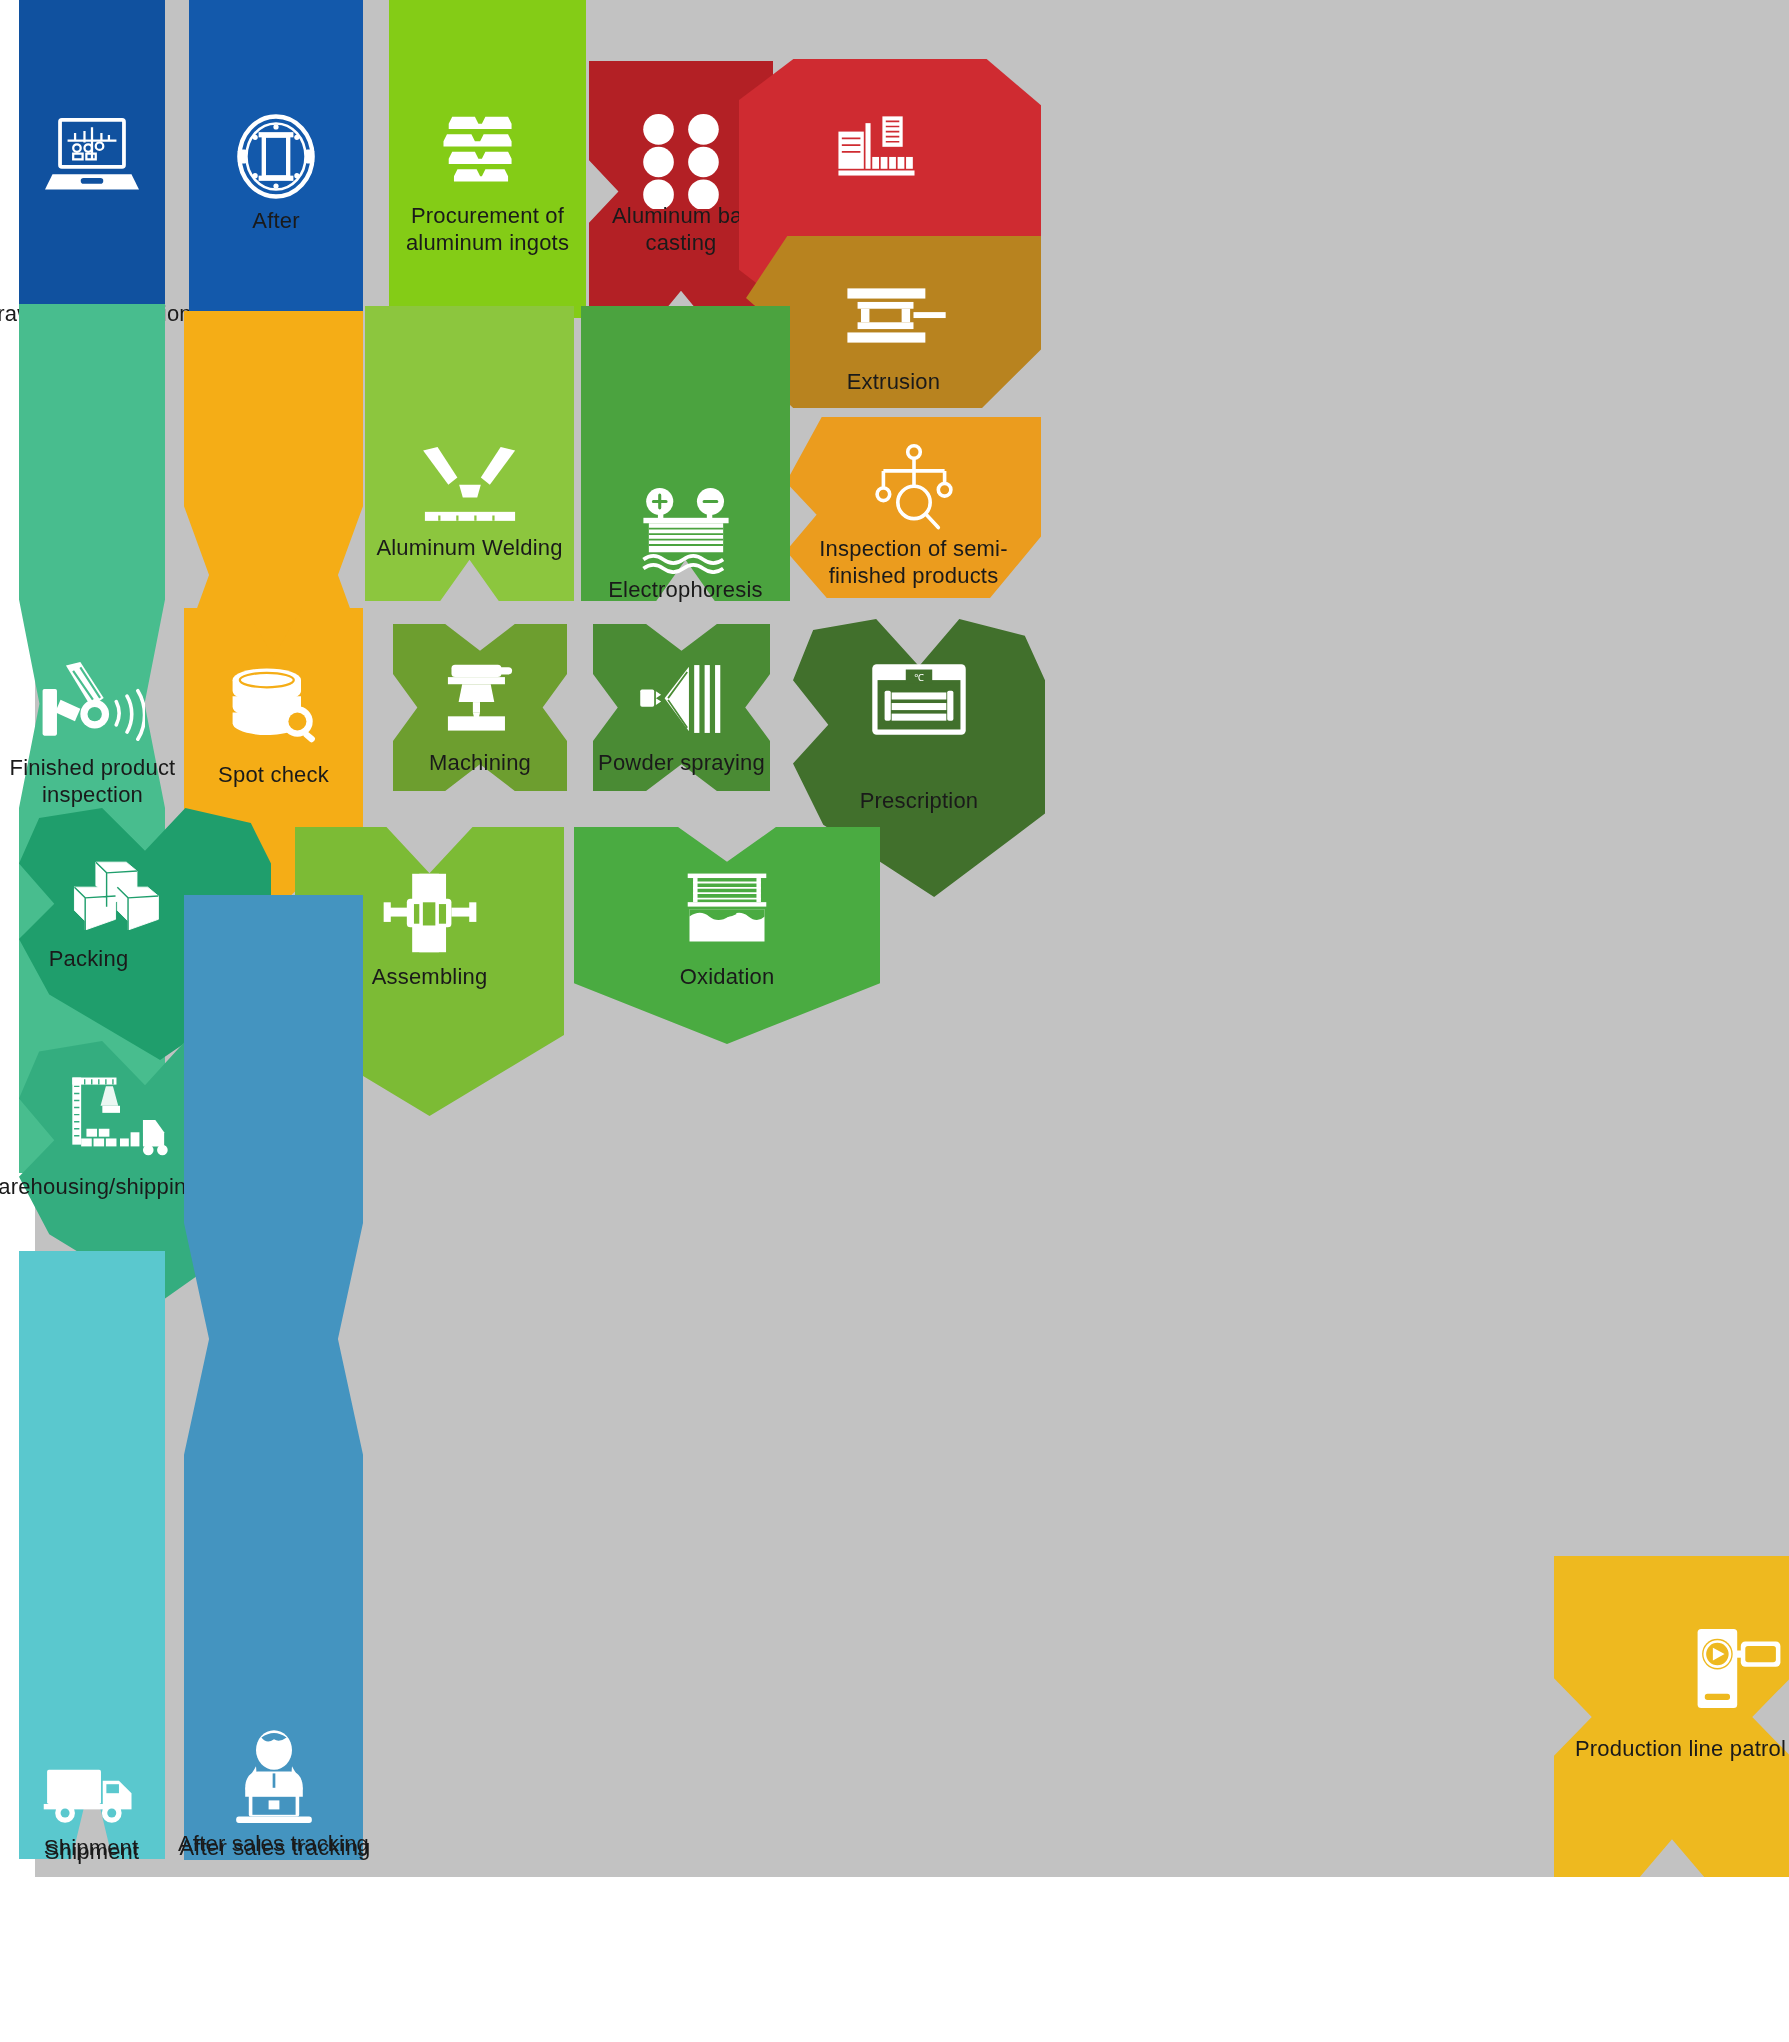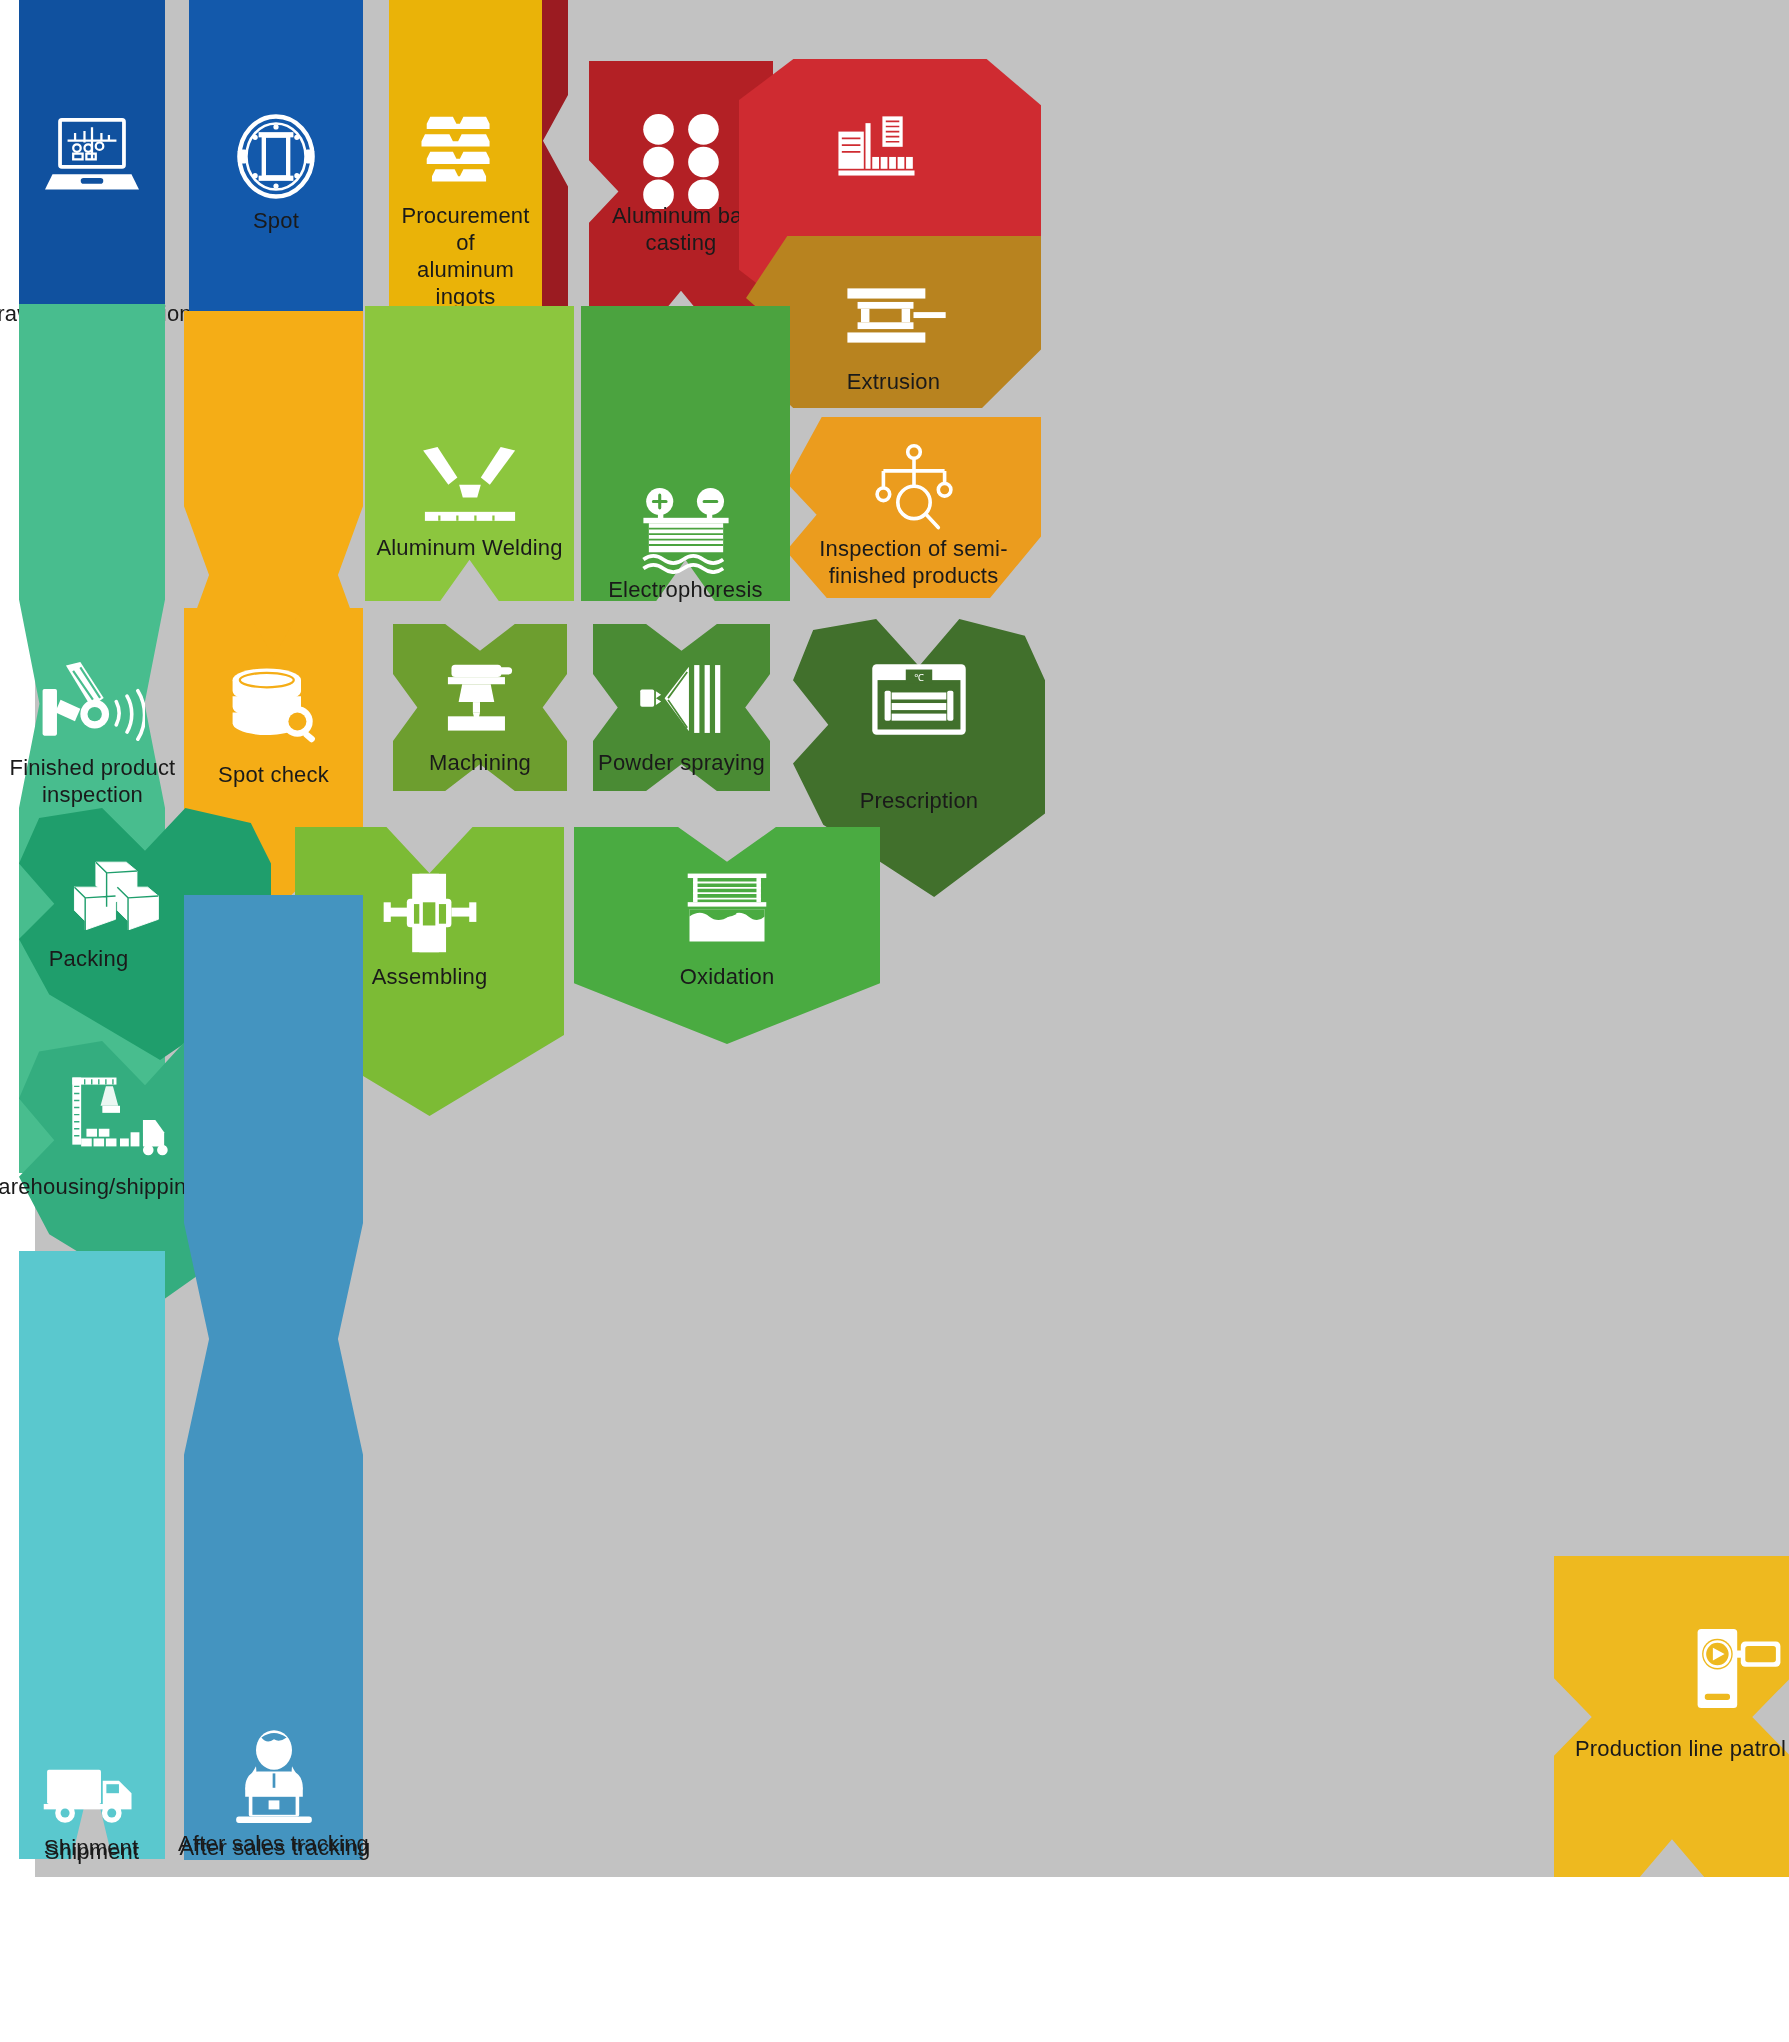--- a/index.html
+++ b/index.html
@@ -139,26 +139,26 @@
             <circle cx="46" cy="84" r="3"></circle>
           <circle cx="22" cy="28" r="3"></circle>
             <circle cx="70" cy="28" r="3"></circle>
           <circle cx="22" cy="72" r="3"></circle>
             <circle cx="70" cy="72" r="3"></circle>
           <rect x="2" y="42" width="10" height="16" rx="2"></rect>
           <rect x="80" y="42" width="10" height="16" rx="2"></rect>
         </g>
       </svg>
     </span>
-    <span class="label" style="top:207px;">Spot</span>
+    <span class="label" style="top:207px;">After</span>
   </div>
 
   <div class="tile sh-pin-v" style="left:389px;top:-35px;width:179px;height:382px;background:#9b1b21;">
   </div>
-  <div class="tile" style="left:389px;top:0px;width:153px;height:318px;background:#eab308;">
+  <div class="tile" style="left:389px;top:0px;width:197px;height:318px;background:#84cc16;">
     <span class="ico" style="top:111px;width:96px;height:78px;">
       <svg viewBox="0 0 110 84" fill="none">
         <g fill="#ffffff">
           <path d="M14 4h26l4 8h4l4-8h26l4 8v6H10v-6z"></path>
           <path d="M8 24h28l4 8h6l4-8h28l4 8v6H4v-6z"></path>
           <path d="M14 44h26l4 8h4l4-8h26l4 8v6H10v-6z"></path>
           <path d="M20 64h22l4 8h2l4-8h22l4 8v6H16v-6z"></path>
         </g>
       </svg>
     </span>

